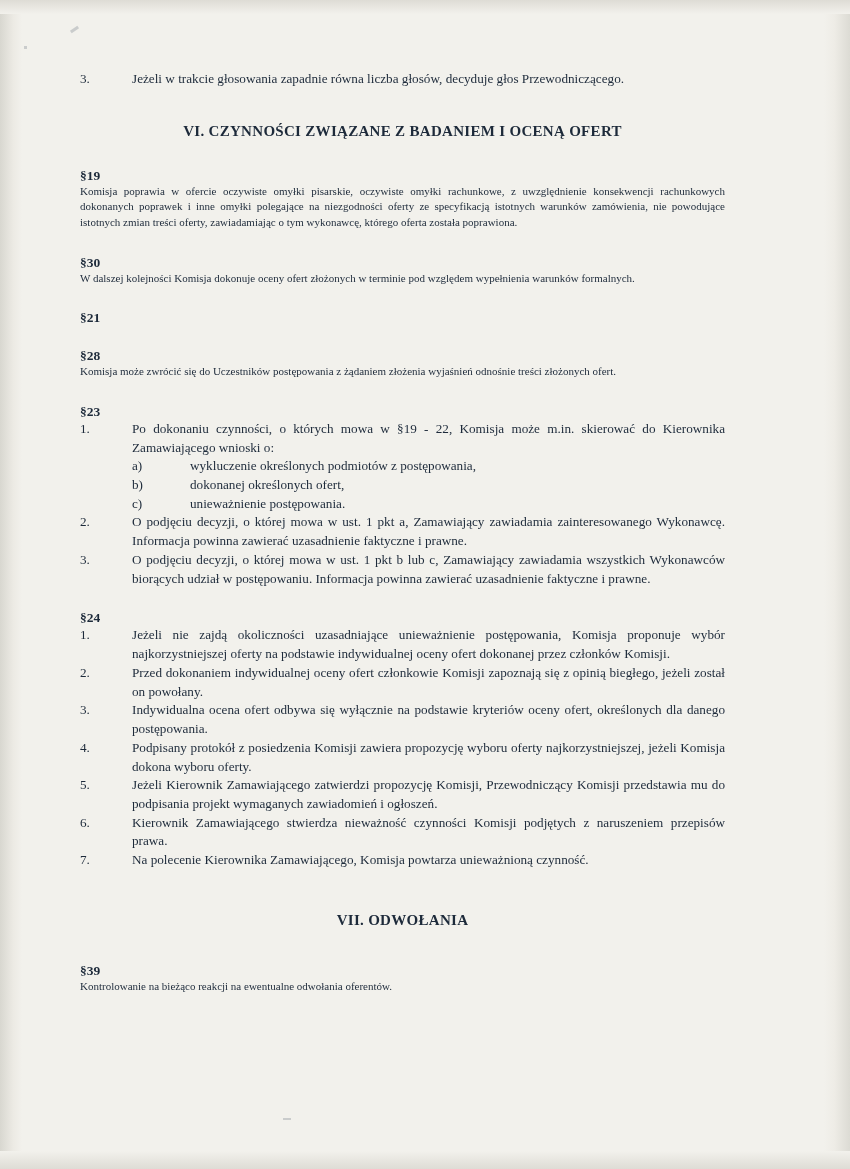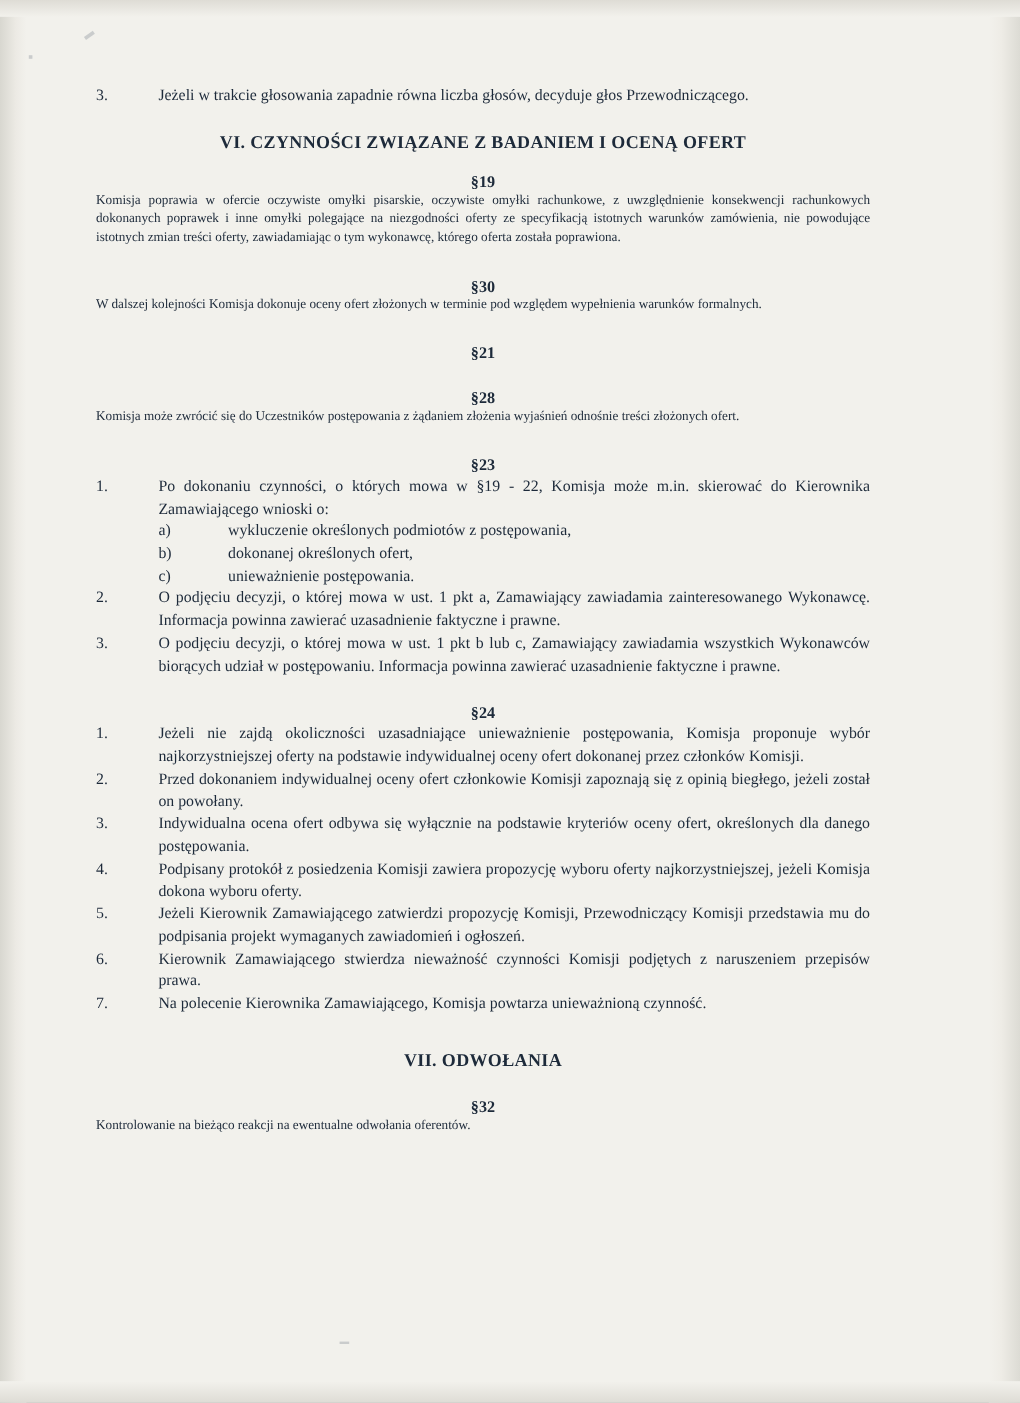--- a/index.html
+++ b/index.html
@@ -87,24 +87,23 @@
   }
   .sub .letter {
     width: 58px;
     flex: 0 0 58px;
   }
   .heading {
     text-align: center;
     font-weight: bold;
     font-size: 15px;
     letter-spacing: .3px;
-    margin: 0;
+    margin: 12px;
   }
   .section-num {
-    text-align: center;
     font-weight: bold;
     font-size: 13.5px;
     margin: 0;
   }
   .sp-16 { height: 16px; }
   .sp-22 { height: 22px; }
   .sp-30 { height: 30px; }
   .block-indent {
     padding-left: 52px;
   }
@@ -216,17 +215,17 @@
       <span class="num">7.</span>
       <span class="body">Na polecenie Kierownika Zamawiającego, Komisja powtarza unieważnioną czynność.</span>
     </div>
 
     <div class="sp-30"></div>
 
     <div class="heading">VII. ODWOŁANIA</div>
 
     <div class="sp-22"></div>
 
-    <div class="section-num">§32</div>
+    <div class="section-num">§39</div>
     <p class="para">Kontrolowanie na bieżąco reakcji na ewentualne odwołania oferentów.</p>
 
   </div>
 </div>
 
 </body></html>

